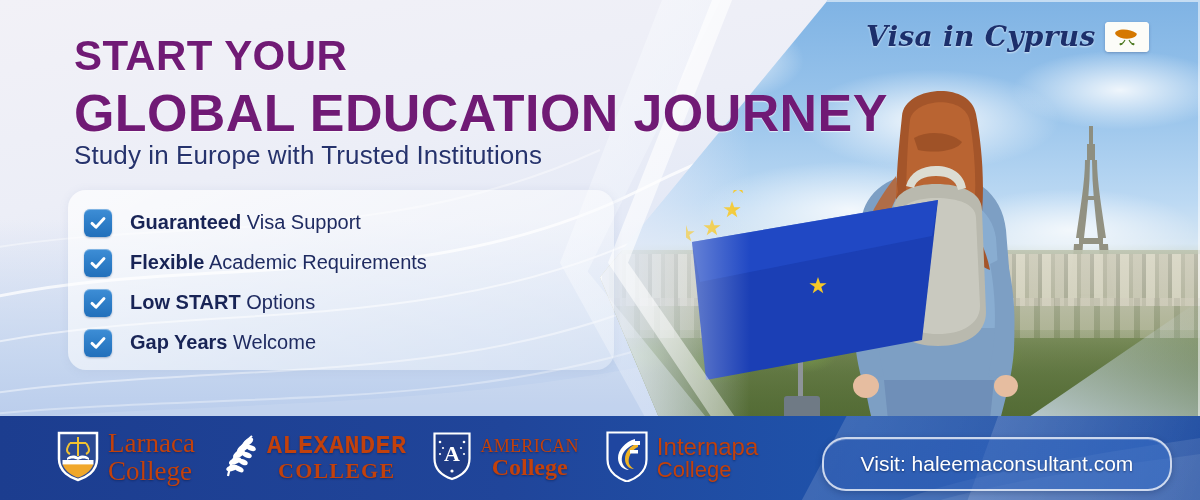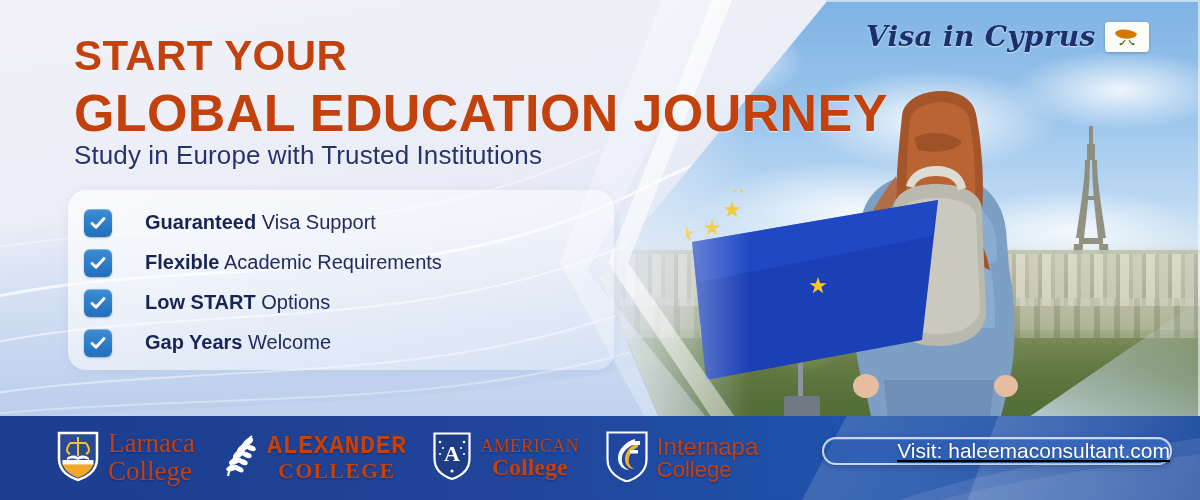--- a/index.html
+++ b/index.html
@@ -107,21 +107,21 @@
   .corner-fold{
     position:absolute; right:0; top:300px; width:190px; height:130px;
     background:linear-gradient(200deg, rgba(255,255,255,.0), rgba(214,228,249,.85));
     -webkit-clip-path:polygon(100% 0, 100% 100%, 0 100%);
     clip-path:polygon(100% 0, 100% 100%, 0 100%);
   }
 
   
   .headline { position:absolute; left:74px; top:34px; }
   .h-line{
-    font-weight:bold; color:#c2410c; letter-spacing:.4px; line-height:1.05;
+    font-weight:bold; color:#701a75; letter-spacing:.4px; line-height:1.05;
     text-shadow:0 1px 1px rgba(255,255,255,.7);
   }
   .h1a{ font-size:42px; }
   .h1b{ font-size:52px; margin-top:8px; }
   .subtitle{
     position:absolute; left:74px; top:140px;
     font-size:26px; color:#26336d; letter-spacing:.1px;
     text-shadow:0 1px 1px rgba(255,255,255,.6);
   }
 
@@ -134,21 +134,21 @@
   }
   .bullets{ position:absolute; left:84px; top:203px; }
   .bullet{ display:flex; align-items:center; height:39px; margin-bottom:1px; }
   .cb{
     width:28px; height:28px; border-radius:6px; flex:0 0 28px;
     background:linear-gradient(180deg,#3e8ed6 0%, #2f7fc9 45%, #2270bb 100%);
     box-shadow:0 1px 2px rgba(30,60,110,.35), inset 0 1px 0 rgba(255,255,255,.35);
     display:flex; align-items:center; justify-content:center;
   }
   .cb svg{ display:block; }
-  .btxt{ margin-left:33px; font-size:20px; color:#1f2b61; white-space:nowrap; }
+  .btxt{ margin-left:18px; font-size:20px; color:#1f2b61; white-space:nowrap; }
   .btxt b{ font-weight:bold; color:#182456; }
 
   
   .cyprus{
     position:absolute; left:866px; top:20px;
     display:flex; align-items:center; gap:10px;
   }
   .cyprus-txt{
     font-family:"DejaVu Serif", serif;
     font-style:italic; font-weight:bold;
@@ -186,27 +186,26 @@
   .lt-2{ font-size:25px; }
   .larnaca .lt-1, .larnaca .lt-2{ font-family:"Liberation Serif", serif; font-size:27px; }
   .alex .lt-1{ font-family:Liberation Mono, monospace; font-weight:bold; font-size:25px; letter-spacing:.5px; }
   .alex .lt-2{ font-family:"Liberation Serif", serif; font-weight:bold; font-size:22px; letter-spacing:1.2px; text-align:center; }
   .amer .lt-1{ font-family:"Liberation Serif", serif; font-weight:normal; font-size:18px; letter-spacing:.3px; }
   .amer .lt-2{ font-family:"Liberation Serif", serif; font-weight:bold; font-size:24px; text-align:center; }
   .inter .lt-1{ font-size:24px; }
   .inter .lt-2{ font-size:22px; }
 
   .cta{
-    position:absolute; left:822px; top:437px; width:350px; height:28px;
+    position:absolute; left:822px; top:437px; width:350px; height:54px;
     border:2px solid rgba(255,255,255,.75);
     border-radius:24px;
     background:linear-gradient(90deg, rgba(38,85,175,.55), rgba(52,108,200,.55));
-    display:flex; align-items:center; justify-content:flex-end;
+    display:flex; align-items:center; justify-content:center;
     box-shadow:0 2px 6px rgba(0,20,60,.25), inset 0 1px 0 rgba(255,255,255,.2);
-    text-decoration:underline;
   }
   .cta-txt{ color:#ffffff; font-size:21px; text-shadow:0 1px 2px rgba(0,20,60,.5); }
 </style>
 </head>
 <body>
 
 <div class="banner">
 
   <div class="bg-base"></div>
   <div class="bg-tint-left"></div>

